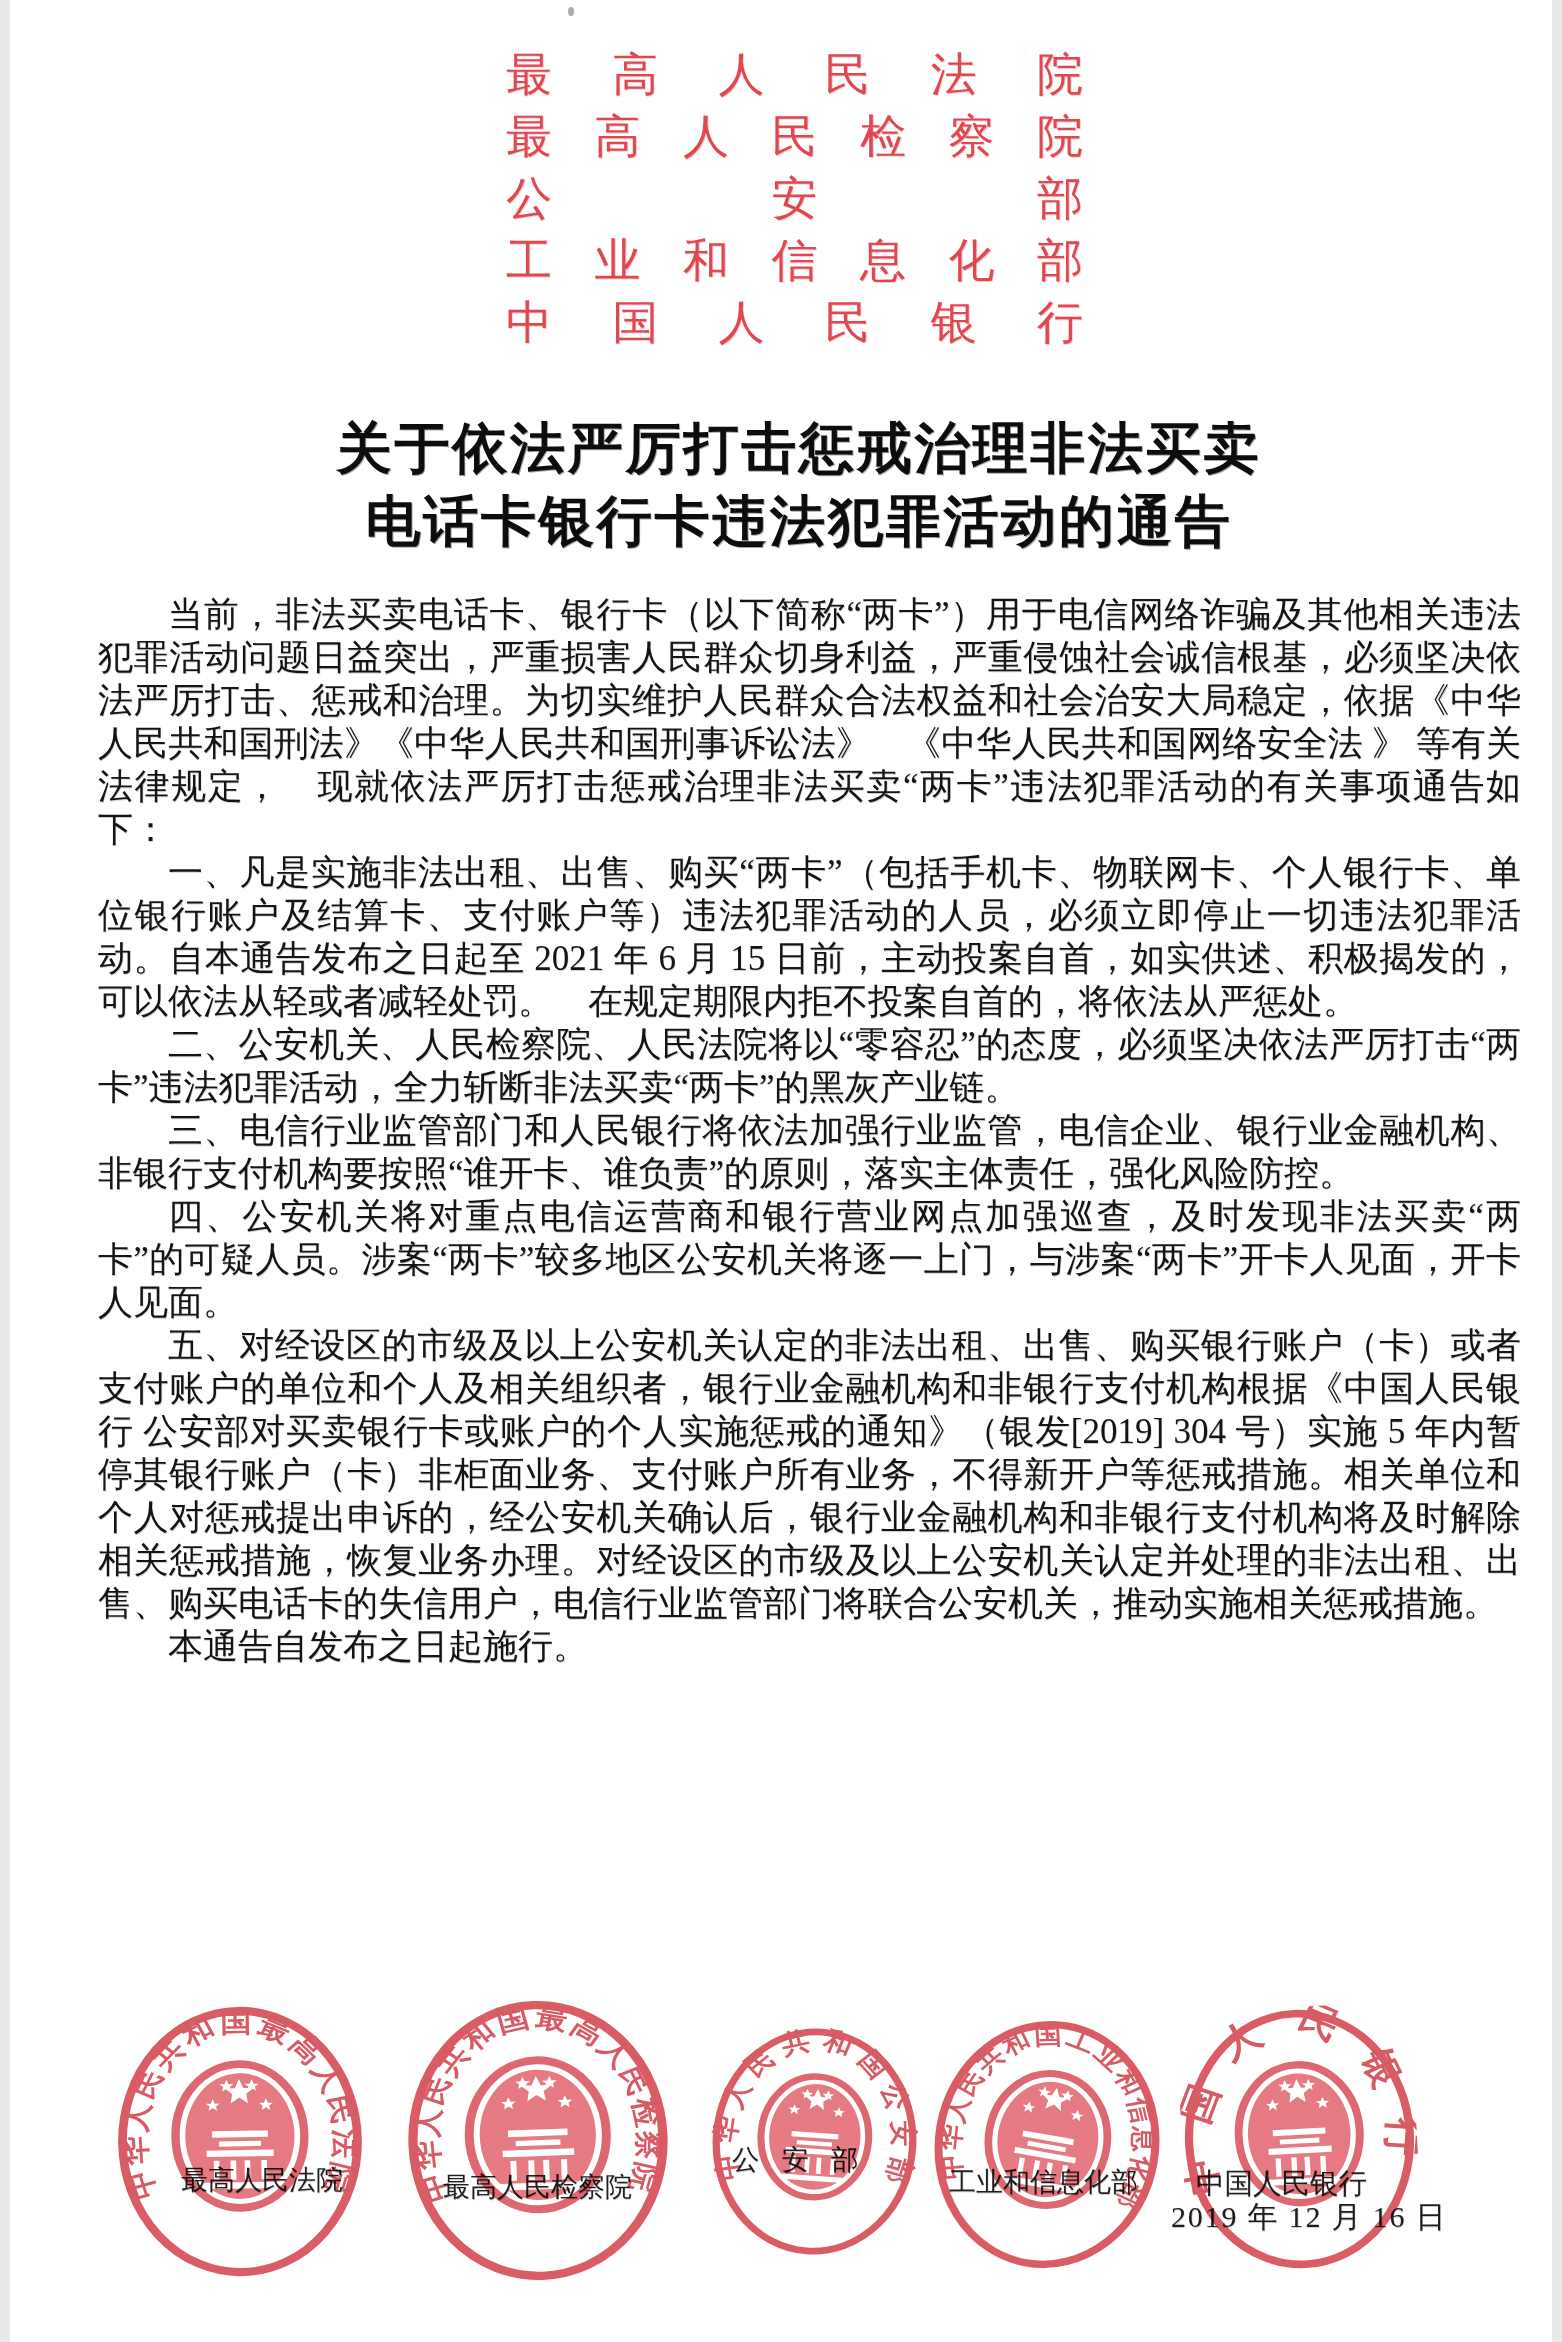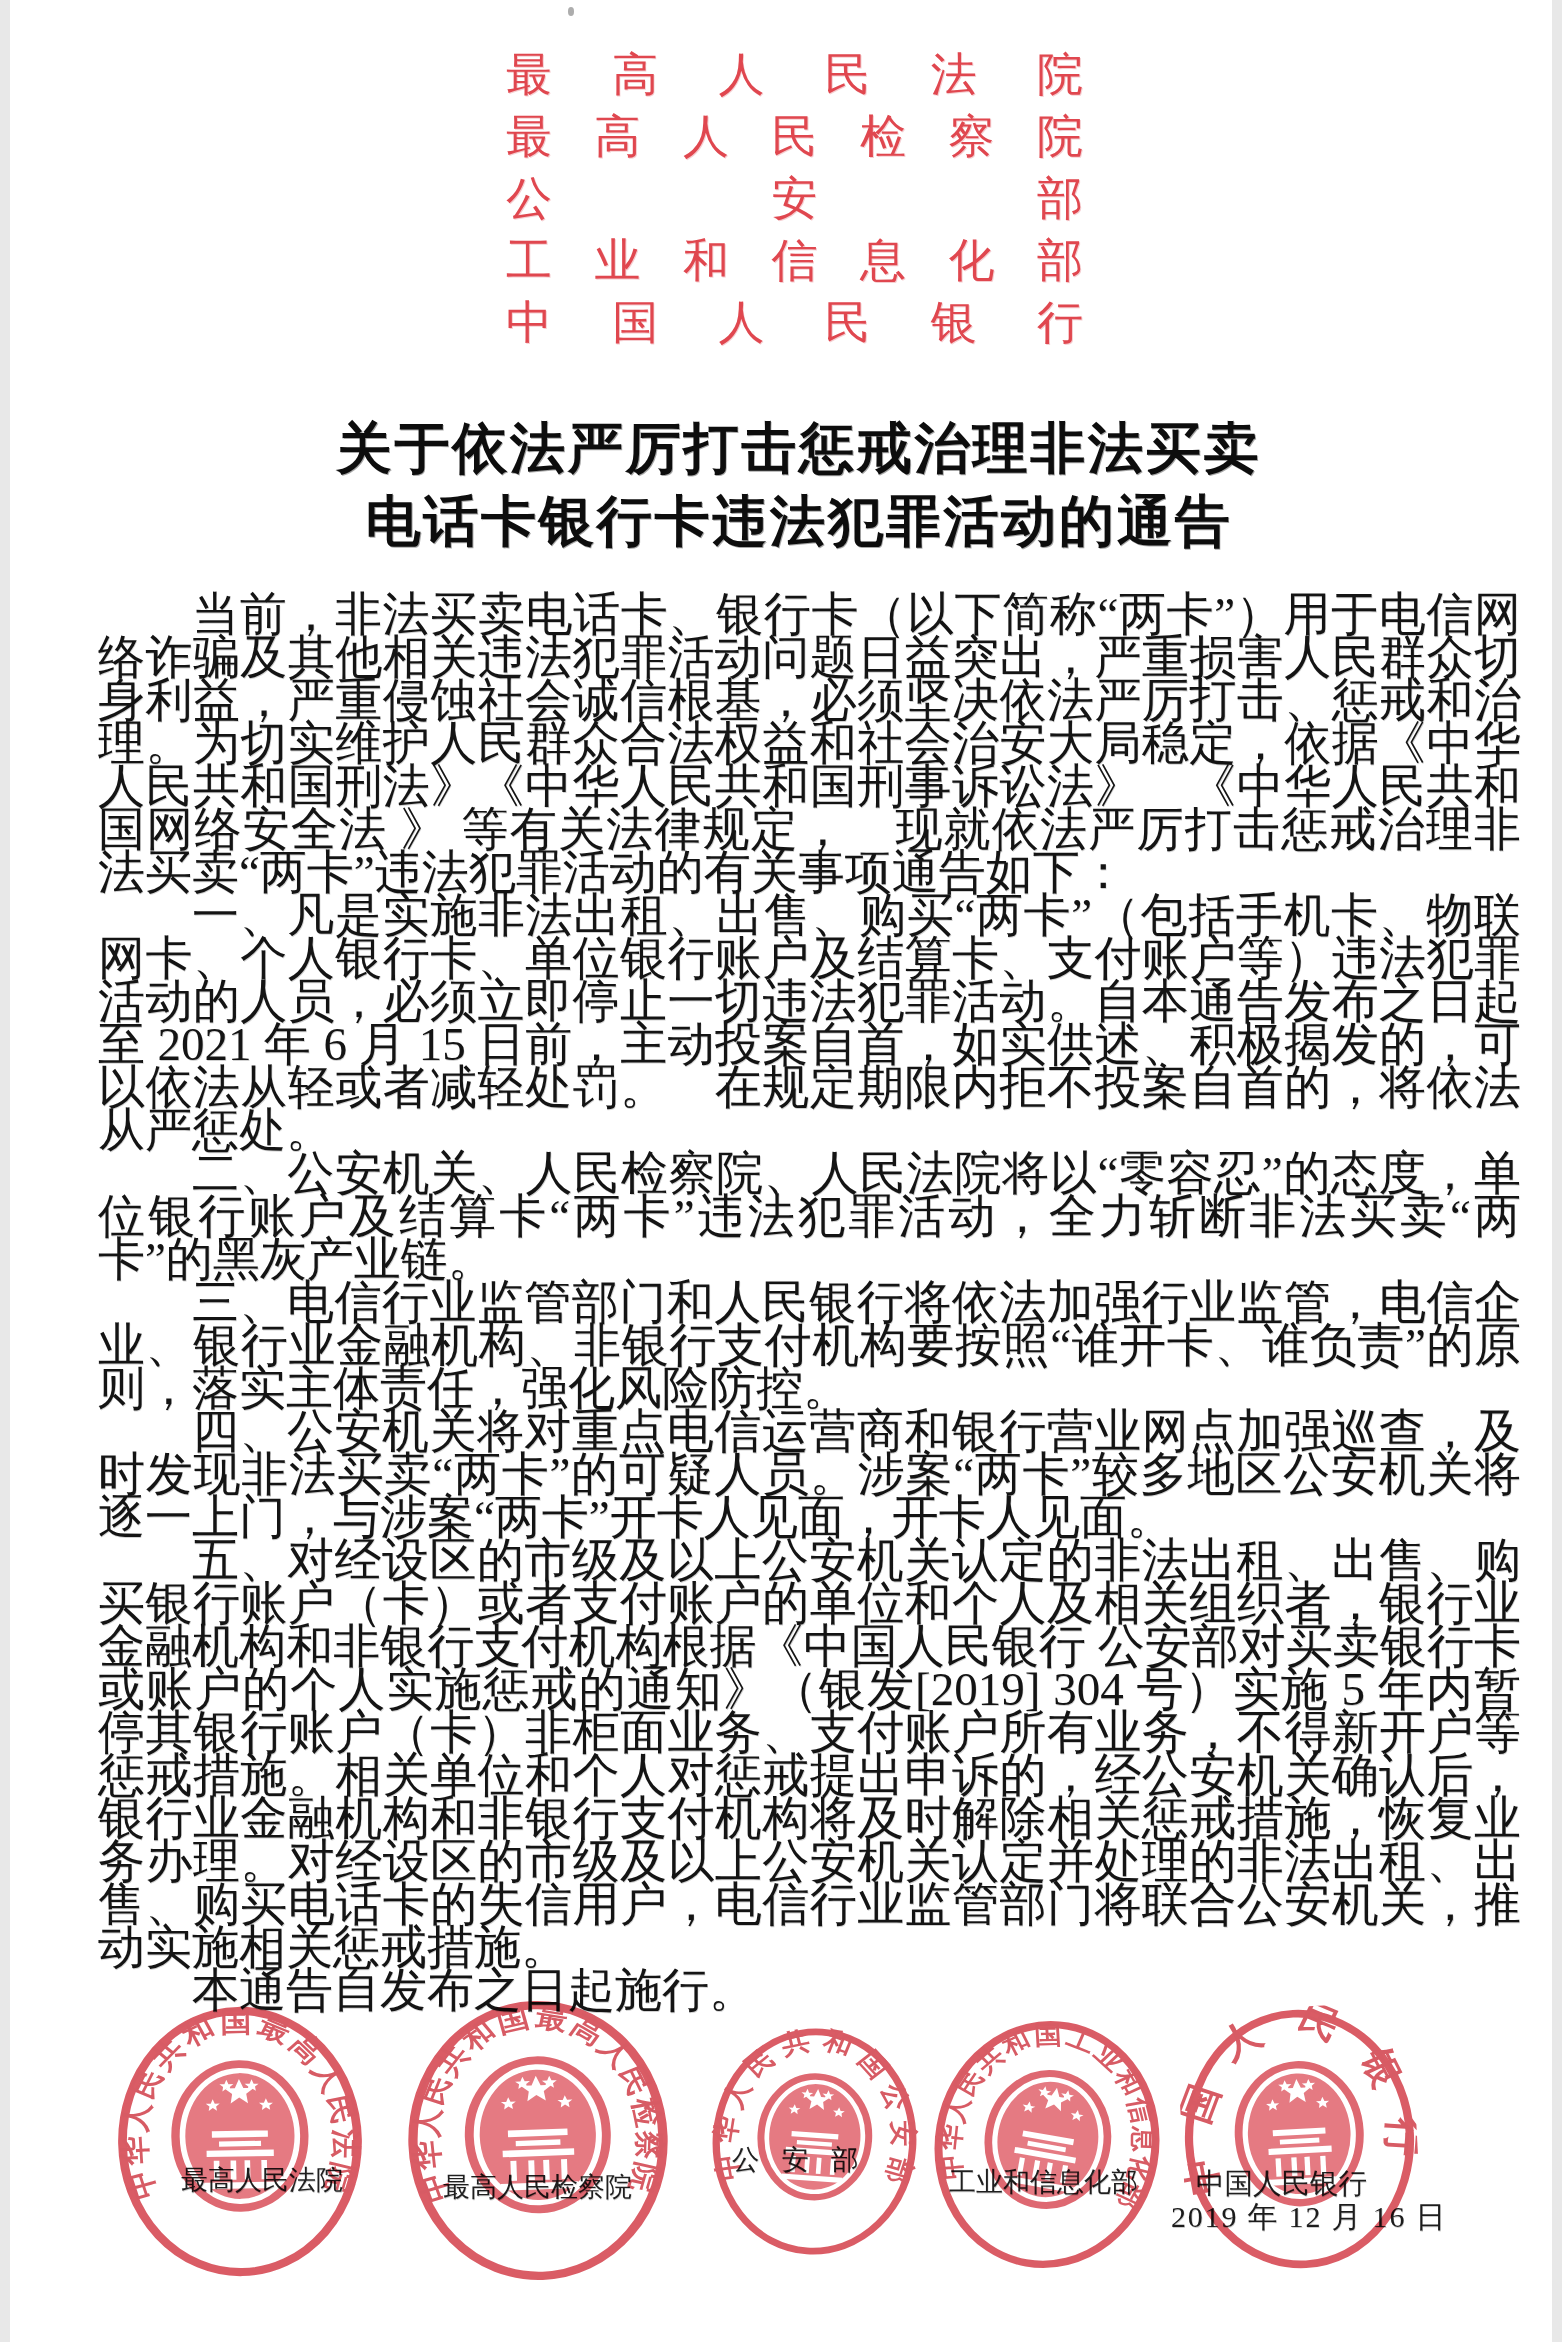--- a/index.html
+++ b/index.html
@@ -31,21 +31,21 @@
   .doc-title {
     position:absolute; left:0; top:404px; width:1562px;
     margin:8px; text-align:center;
     font-size:55px; line-height:73px; font-weight:bold;
     letter-spacing:2.8px; color:#0d0d0d;
     text-shadow:0.9px 0.9px 0 rgba(0,0,0,.35);
   }
   
   .doc-body {
     position:absolute; left:88px; top:593px; width:1423px;
-    font-size:47px; line-height:43px;
+    font-size:35px; line-height:43px;
     color:#141414; text-align:justify;
     text-shadow:0.6px 0.6px 0 rgba(0,0,0,.18);
   }
   .doc-body p { margin:0; text-indent:2em; }
   
   .seal { position:absolute; mix-blend-mode:multiply; opacity:.96; }
   .seal svg { width:100%; height:100%; display:block; }
   .seal-1 { left:105px;  top:2004px; width:250px; height:275px; transform:rotate(-1deg); }
   .seal-2 { left:395px;  top:1998px; width:266px; height:285px; transform:rotate(-2deg); }
   .seal-3 { left:700px;  top:2026px; width:209px; height:231px; transform:rotate(4deg); }
@@ -107,21 +107,21 @@
   </div>
 
   <h1 class="doc-title">
     <div>关于依法严厉打击惩戒治理非法买卖</div>
     <div>电话卡银行卡违法犯罪活动的通告</div>
   </h1>
 
   <div class="doc-body">
     <p>当前，非法买卖电话卡、银行卡（以下简称“两卡”）用于电信网络诈骗及其他相关违法犯罪活动问题日益突出，严重损害人民群众切身利益，严重侵蚀社会诚信根基，必须坚决依法严厉打击、惩戒和治理。为切实维护人民群众合法权益和社会治安大局稳定，依据《中华人民共和国刑法》《中华人民共和国刑事诉讼法》　《中华人民共和国网络安全法 》 等有关法律规定，　现就依法严厉打击惩戒治理非法买卖“两卡”违法犯罪活动的有关事项通告如下：</p>
     <p>一、凡是实施非法出租、出售、购买“两卡”（包括手机卡、物联网卡、个人银行卡、单位银行账户及结算卡、支付账户等）违法犯罪活动的人员，必须立即停止一切违法犯罪活动。自本通告发布之日起至 2021 年 6 月 15 日前，主动投案自首，如实供述、积极揭发的，可以依法从轻或者减轻处罚。　在规定期限内拒不投案自首的，将依法从严惩处。</p>
-    <p>二、公安机关、人民检察院、人民法院将以“零容忍”的态度，单位银行账户及结算卡“两卡”违法犯罪活动，全力斩断非法买卖“两卡”的黑灰产业链。</p>
+    <p>二、公安机关、人民检察院、人民法院将以“零容忍”的态度，必须坚决依法严厉打击“两卡”违法犯罪活动，全力斩断非法买卖“两卡”的黑灰产业链。</p>
     <p>三、电信行业监管部门和人民银行将依法加强行业监管，电信企业、银行业金融机构、非银行支付机构要按照“谁开卡、谁负责”的原则，落实主体责任，强化风险防控。</p>
     <p>四、公安机关将对重点电信运营商和银行营业网点加强巡查，及时发现非法买卖“两卡”的可疑人员。涉案“两卡”较多地区公安机关将逐一上门，与涉案“两卡”开卡人见面，开卡人见面。</p>
     <p>五、对经设区的市级及以上公安机关认定的非法出租、出售、购买银行账户（卡）或者支付账户的单位和个人及相关组织者，银行业金融机构和非银行支付机构根据《中国人民银行 公安部对买卖银行卡或账户的个人实施惩戒的通知》（银发[2019] 304 号）实施 5 年内暂停其银行账户（卡）非柜面业务、支付账户所有业务，不得新开户等惩戒措施。相关单位和个人对惩戒提出申诉的，经公安机关确认后，银行业金融机构和非银行支付机构将及时解除相关惩戒措施，恢复业务办理。对经设区的市级及以上公安机关认定并处理的非法出租、出售、购买电话卡的失信用户，电信行业监管部门将联合公安机关，推动实施相关惩戒措施。</p>
     <p>本通告自发布之日起施行。</p>
   </div>
 
   <div class="seal seal-1">
     <svg viewBox="0 0 200 240" preserveAspectRatio="none">
       <path id="arc0" d="M34.2 168 A76 96 0 1 1 165.8 168" fill="none"></path>
       <ellipse cx="100" cy="120" rx="94" ry="114" fill="none" stroke="#d9555f" stroke-width="7"></ellipse>

